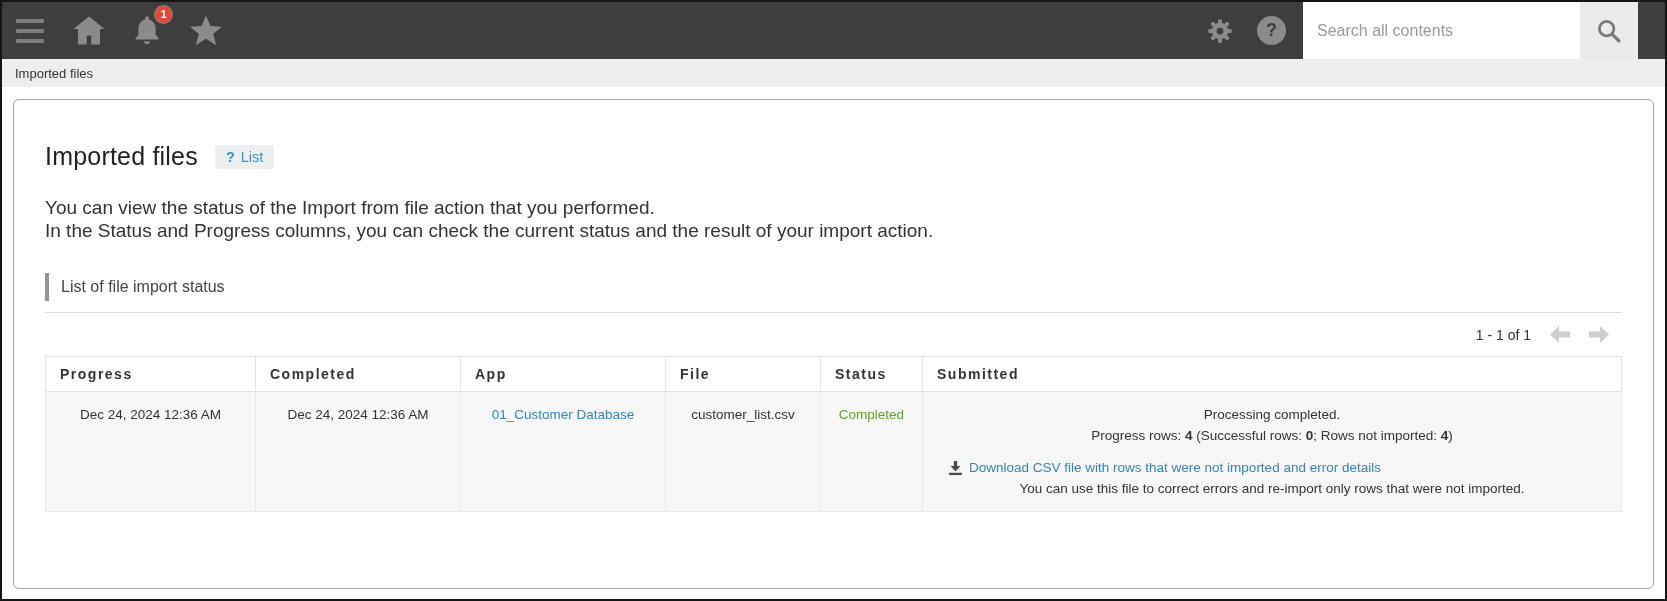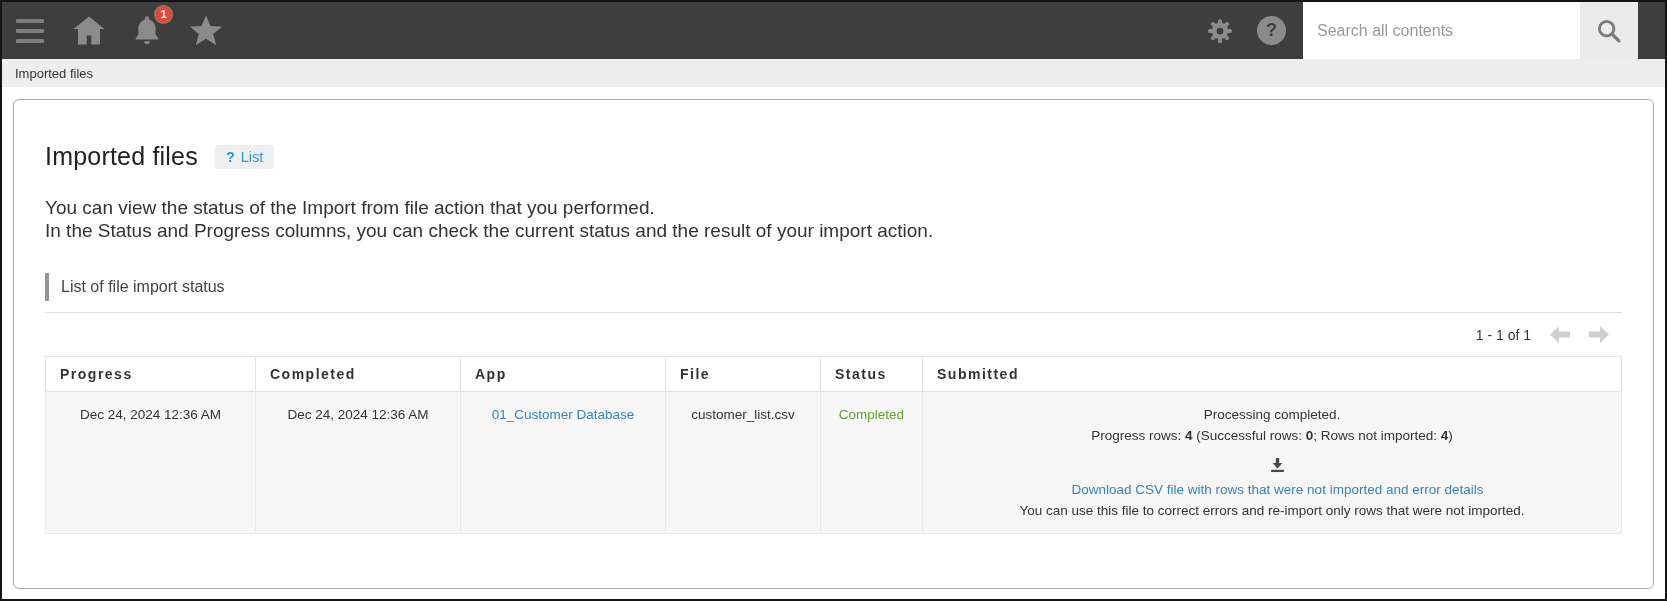--- a/index.html
+++ b/index.html
@@ -130,21 +130,21 @@
     background:#f7f7f7;
     line-height:21px;
     text-align:center;
   }
   .col-submitted{width:210px;} .col-completed{width:205px;} .col-app{width:205px;}
   .col-file{width:155px;} .col-status{width:102px;}
   a.app-link, a.dl-link { color:#3584bb; text-decoration:none; cursor:pointer; }
   .status-completed { color:#64a02c; }
   .progress-line { line-height:21px; }
   .bold-num { font-weight:bold; }
-  .download-row { margin-top:11px; margin-left:11px; display:flex; align-items:center; gap:6px;flex-direction:column; }
+  .download-row { margin-top:11px; margin-left:11px; display:flex; align-items:center; gap:6px; }
   .note-line { line-height:21px; }
 </style>
 </head>
 <body>
 
 <div class="window">
 
   <div class="topbar">
     <div class="topbar-left">
       <div class="hamburger">

